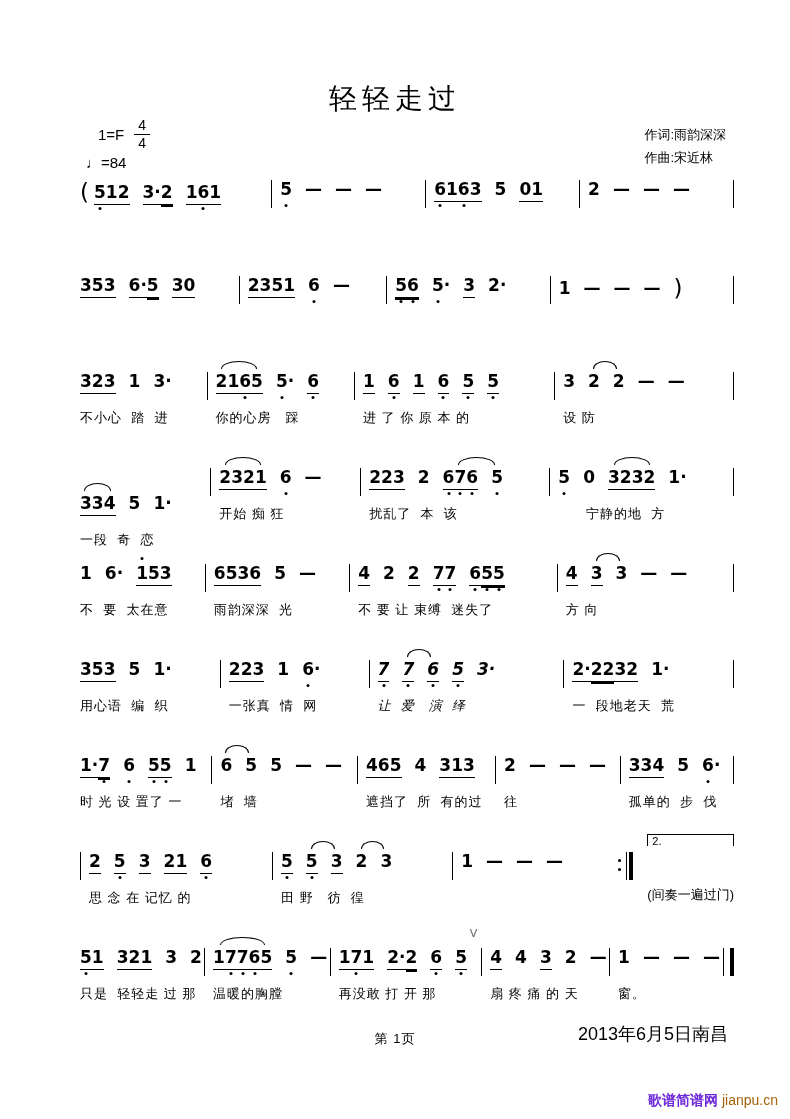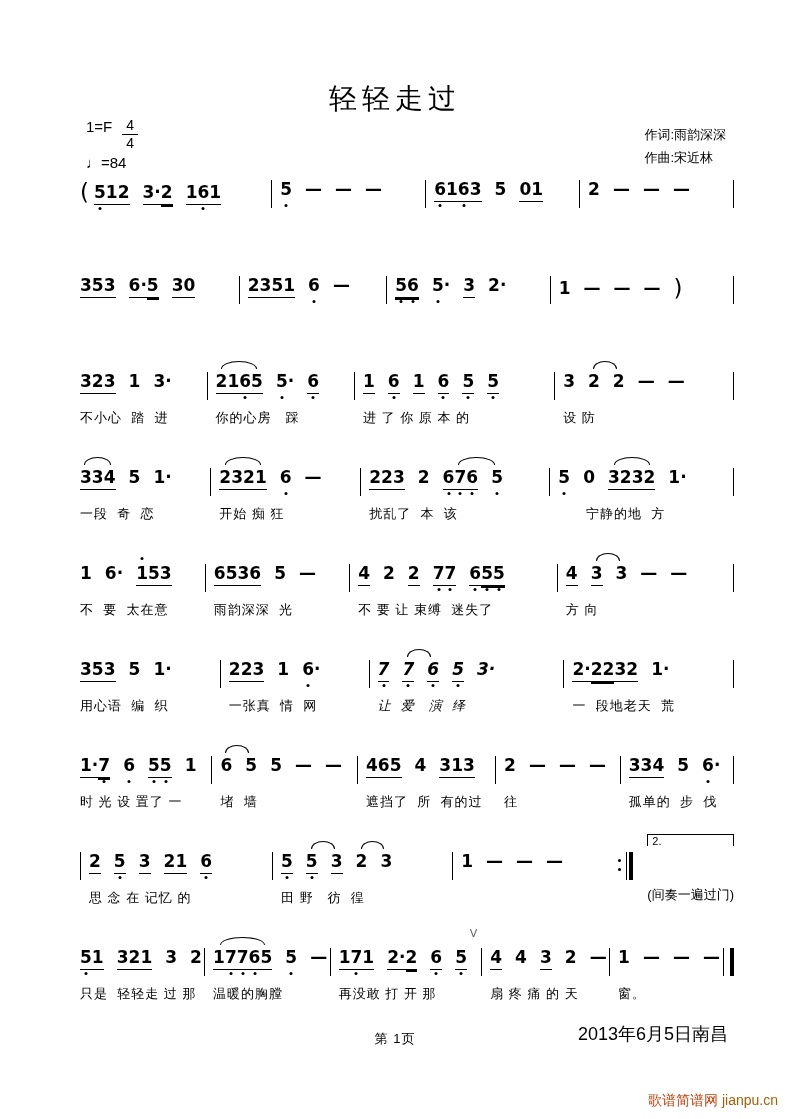--- a/index.html
+++ b/index.html
@@ -1,21 +1,21 @@
 <!DOCTYPE html>
 <html><head>
 <meta charset="utf-8">
 <style>
   html,body{margin:0;padding:0;background:#e8e8e8;}
   .page{position:relative;width:790px;height:1119px;background:#ffffff;margin:0 auto;
         font-family:"Liberation Sans","DejaVu Sans",sans-serif;color:#000;overflow:hidden;}
   .title{position:absolute;top:80px;left:0;right:0;text-align:center;
          font-size:28px;font-weight:400;letter-spacing:5px;}
   .keyblock{position:absolute;top:118px;left:86px;font-size:15px;}
-  .keyline{display:flex;align-items:flex-start;}
+  .keyline{display:flex;align-items:center;margin-left:12px;}
   .ts{display:inline-block;text-align:center;margin-left:10px;font-size:14px;line-height:1.05;}
   .ts .tstop{display:block;border-bottom:1px solid #000;padding:0 4px 1px;}
   .ts .tsbot{display:block;padding-top:1px;}
   .tempo{margin-top:4px;font-size:15px;}
   .credits{position:absolute;top:124px;right:64px;font-size:13px;text-align:left;line-height:1.75;}
   
   .score{position:absolute;top:172px;left:80px;right:56px;}
   .line{display:flex;align-items:flex-start;height:96px;padding-top:6px;box-sizing:border-box;}
   .measure{padding:0 8px;min-width:0;}
   .measure:first-child{padding-left:0;}
@@ -136,21 +136,21 @@
           <div class="lyric">进 了 你 原 本 的</div>
         </div>
         <div class="bar"></div>
         <div class="measure" style="flex-grow: 6;">
           <div class="notes"><span class="group"><span class="ch">3</span></span><span class="group s2"><span class="ch">2</span></span><span class="group"><span class="ch">2</span></span><span class="group"><span class="ch">—</span></span><span class="group"><span class="ch">—</span></span></div>
           <div class="lyric">设 防</div>
         </div>
         <div class="bar"></div>
       </div>
       <div class="line">
-        <div class="measure" style="flex-grow: 4;">
+        <div class="measure" style="flex-grow: 4; margin-top: 26px;">
           <div class="notes"><span class="group u1 s1"><span class="ch">3</span><span class="ch">3</span><span class="ch">4</span></span><span class="group"><span class="ch">5</span></span><span class="group"><span class="ch">1</span><span class="ch">·</span></span></div>
           <div class="lyric">一段  奇  恋</div>
         </div>
         <div class="bar"></div>
         <div class="measure" style="flex-grow: 4;">
           <div class="notes"><span class="group u1 s1"><span class="ch">2</span><span class="ch">3</span><span class="ch">2</span><span class="ch">1</span></span><span class="group"><span class="ch lo">6</span></span><span class="group"><span class="ch">—</span></span></div>
           <div class="lyric">开始 痴 狂</div>
         </div>
         <div class="bar"></div>
         <div class="measure" style="flex-grow: 5;">
@@ -283,14 +283,14 @@
         <div class="measure" style="flex-grow: 5;">
           <div class="notes"><span class="group"><span class="ch">1</span></span><span class="group"><span class="ch">—</span></span><span class="group"><span class="ch">—</span></span><span class="group"><span class="ch">—</span></span></div>
           <div class="lyric">窗。</div>
         </div>
         <div class="bar final"></div>
       </div>
     </div>
 
   <div class="pageno">第 1页</div>
   <div class="date">2013年6月5日南昌</div>
-  <div class="watermark"><span style="color: #c2410c;">歌谱简谱网 </span><span style="color: #a16207;">jianpu.cn</span></div>
+  <div class="watermark"><span style="color: #6d28d9; font-weight: bold;">歌谱简谱网 </span><span style="color: #a16207;">jianpu.cn</span></div>
 </div>
 
 </body></html>

